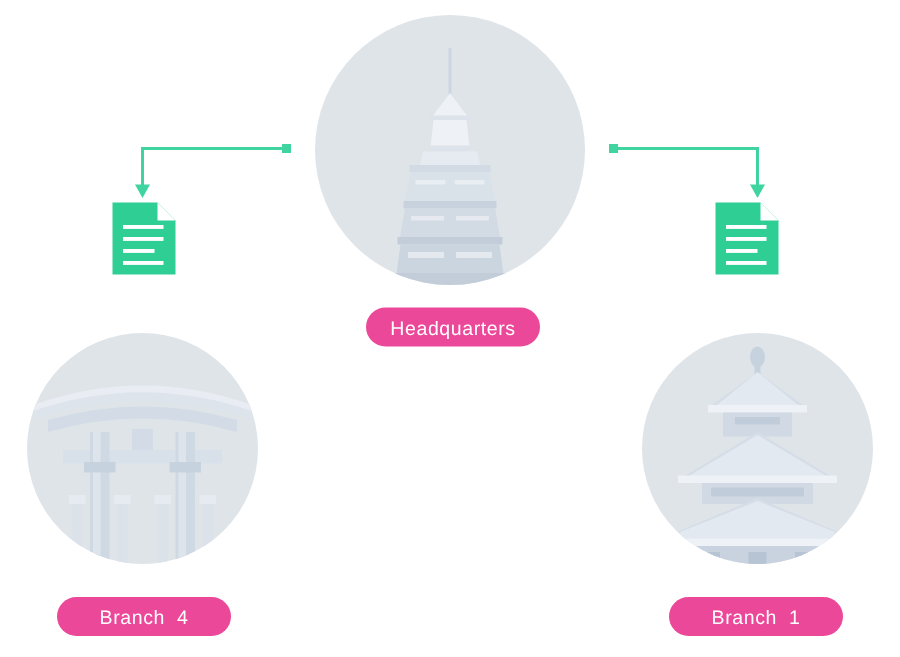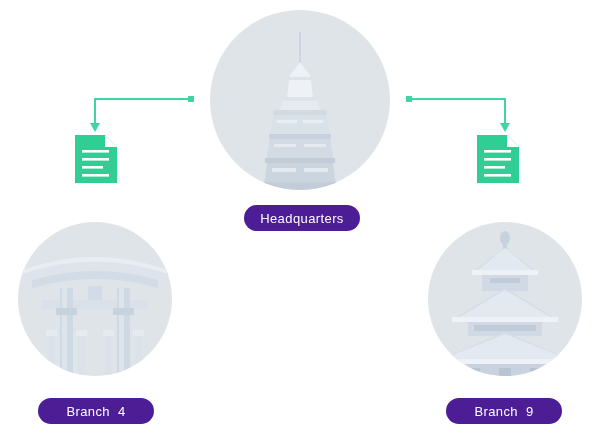--- a/index.html
+++ b/index.html
@@ -48,21 +48,21 @@
     left: 428px;
     top: 222px;
     width: 154px;
     height: 154px;
   }
   .badge {
     position: absolute;
     display: flex;
     align-items: center;
     justify-content: center;
-    background: #4c1d95;
+    background: #ec4899;
     color: #ffffff;
     border-radius: 13px;
     font-size: 13px;
     letter-spacing: 0.4px;
     white-space: pre;
     height: 26px;
     box-sizing: border-box;
   }
   #hq-badge {
     left: 244px;
@@ -211,21 +211,21 @@
         <rect x="6" y="137" width="142" height="5" fill="#eef1f5"></rect>
 
         <rect x="26" y="142" width="102" height="16" fill="#c9d3e0"></rect>
         <rect x="40" y="146" width="12" height="12" fill="#b7c4d4"></rect>
         <rect x="71" y="146" width="12" height="12" fill="#b7c4d4"></rect>
         <rect x="102" y="146" width="12" height="12" fill="#b7c4d4"></rect>
       </svg>
     </div>
   </div>
 
-  <div class="badge" id="branch2-badge">Branch  9</div>
+  <div class="badge" id="branch2-badge">Branch  1</div>
 
   <div class="connector" id="connector-left">
     <svg viewBox="0 0 125 48" width="125" height="48" xmlns="http://www.w3.org/2000/svg">
       <rect x="108" y="6" width="6" height="6" fill="#3fd4a0"></rect>
       <path d="M110 9 L15 9 L15 34" stroke="#3fd4a0" stroke-width="2" fill="none"></path>
       <path d="M15 42 L10 33 L20 33 Z" fill="#3fd4a0"></path>
     </svg>
   </div>
 
   <div class="connector" id="connector-right">

